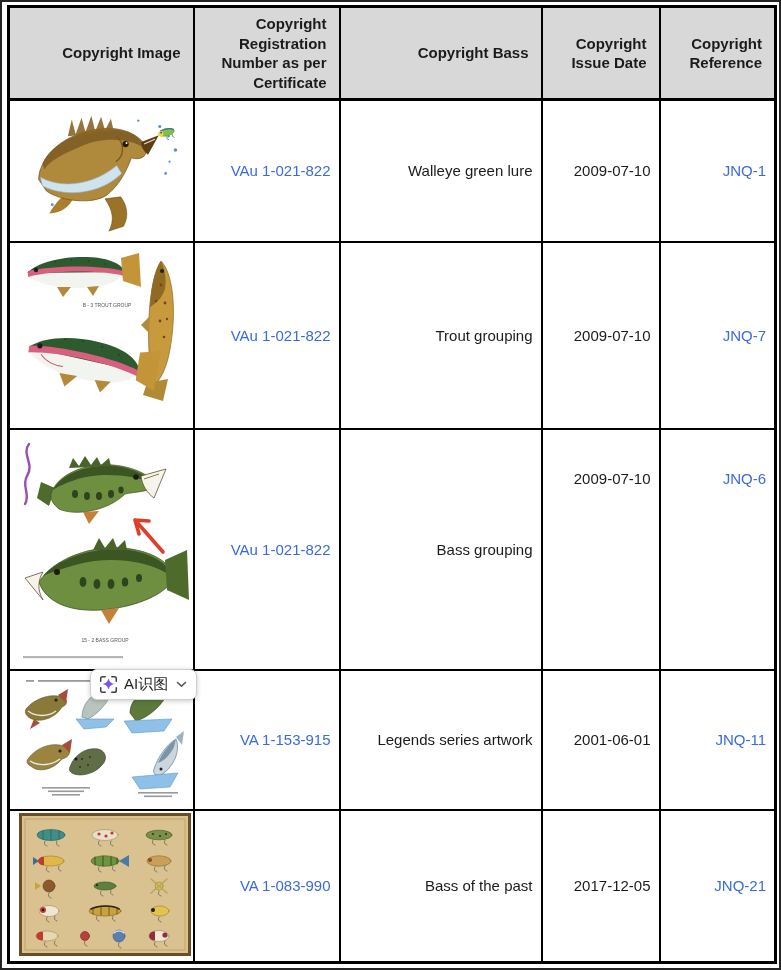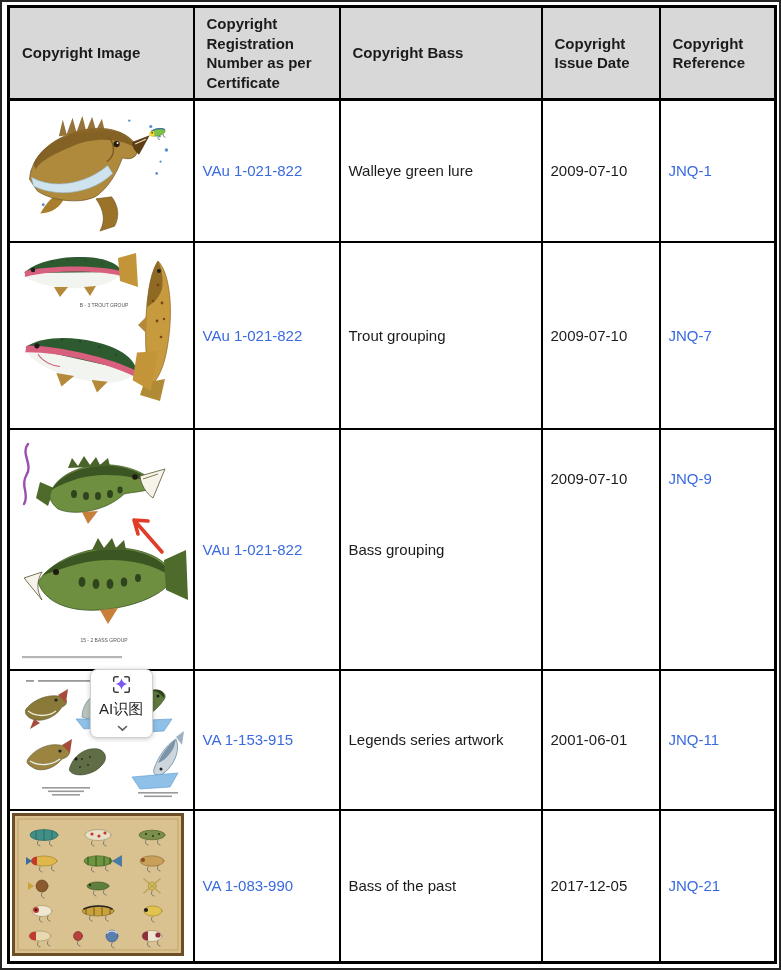--- a/index.html
+++ b/index.html
@@ -15,21 +15,21 @@
   }
   table.copyright-table {
     position: absolute; left: 5px; top: 3px;
     width: 767px;
     border-collapse: collapse;
     table-layout: fixed;
     border: 3px solid #000;
   }
   .copyright-table th, .copyright-table td {
     border: 2px solid #000;
-    text-align: left;
+    text-align: right;
     vertical-align: middle;
     font-size: 15px;
     padding: 4px 8px;
     overflow: hidden;
     margin-top: 22px;
   }
   .copyright-table thead th {
     background: #d8d8d8;
     font-weight: bold;
     line-height: 1.3;
@@ -43,21 +43,21 @@
   
   .ai-badge {
     position: absolute; left: 88px; top: 667px;
     display: flex; align-items: center; gap: 6px;
     background: #fff;
     border: 1px solid #cfcfcf;
     border-radius: 7px;
     padding: 5px 9px 5px 8px;
     box-shadow: 0 1px 5px rgba(0,0,0,.22);
     font-size: 15px; color: #1f1f1f;
-    z-index: 5; cursor: pointer; flex-direction: column;
+    z-index: 5; cursor: pointer;
   }
   .ai-badge .chev { display: inline-flex; margin-left: 2px; }
 </style>
 </head>
 <body>
 
 <div class="page">
 
   <table class="copyright-table">
     <colgroup>
@@ -226,21 +226,21 @@
             <text x="92" y="210" font-size="5" text-anchor="middle" class="micro">15 - 2 BASS GROUP</text>
             <rect x="10" y="224" width="100" height="2.2" fill="#b5b5b5"></rect>
           </svg>
         </td>
         <td>
           <a class="doc-link">VAu 1-021-822</a>
         </td>
         <td><span>Bass grouping</span></td>
         <td class="vtop"><span>2009-07-10</span></td>
         <td class="vtop">
-          <a class="doc-link">JNQ-9</a>
+          <a class="doc-link">JNQ-6</a>
         </td>
       </tr>
 
       <tr style="height:135px">
         <td class="img-cell">
           <svg width="180" height="131" viewBox="0 0 180 131">
             <rect x="14" y="7" width="8" height="1.8" fill="#9a9a9a"></rect>
               <rect x="26" y="7" width="66" height="1.8" fill="#9a9a9a"></rect>
             <g>
               <path d="M14,36 C22,26 38,20 50,24 C56,26 56,32 50,34 C44,44 30,50 20,46 C15,44 12,40 14,36 Z" fill="#8a7a3a" stroke="#5e5226" stroke-width="0.6"></path>

